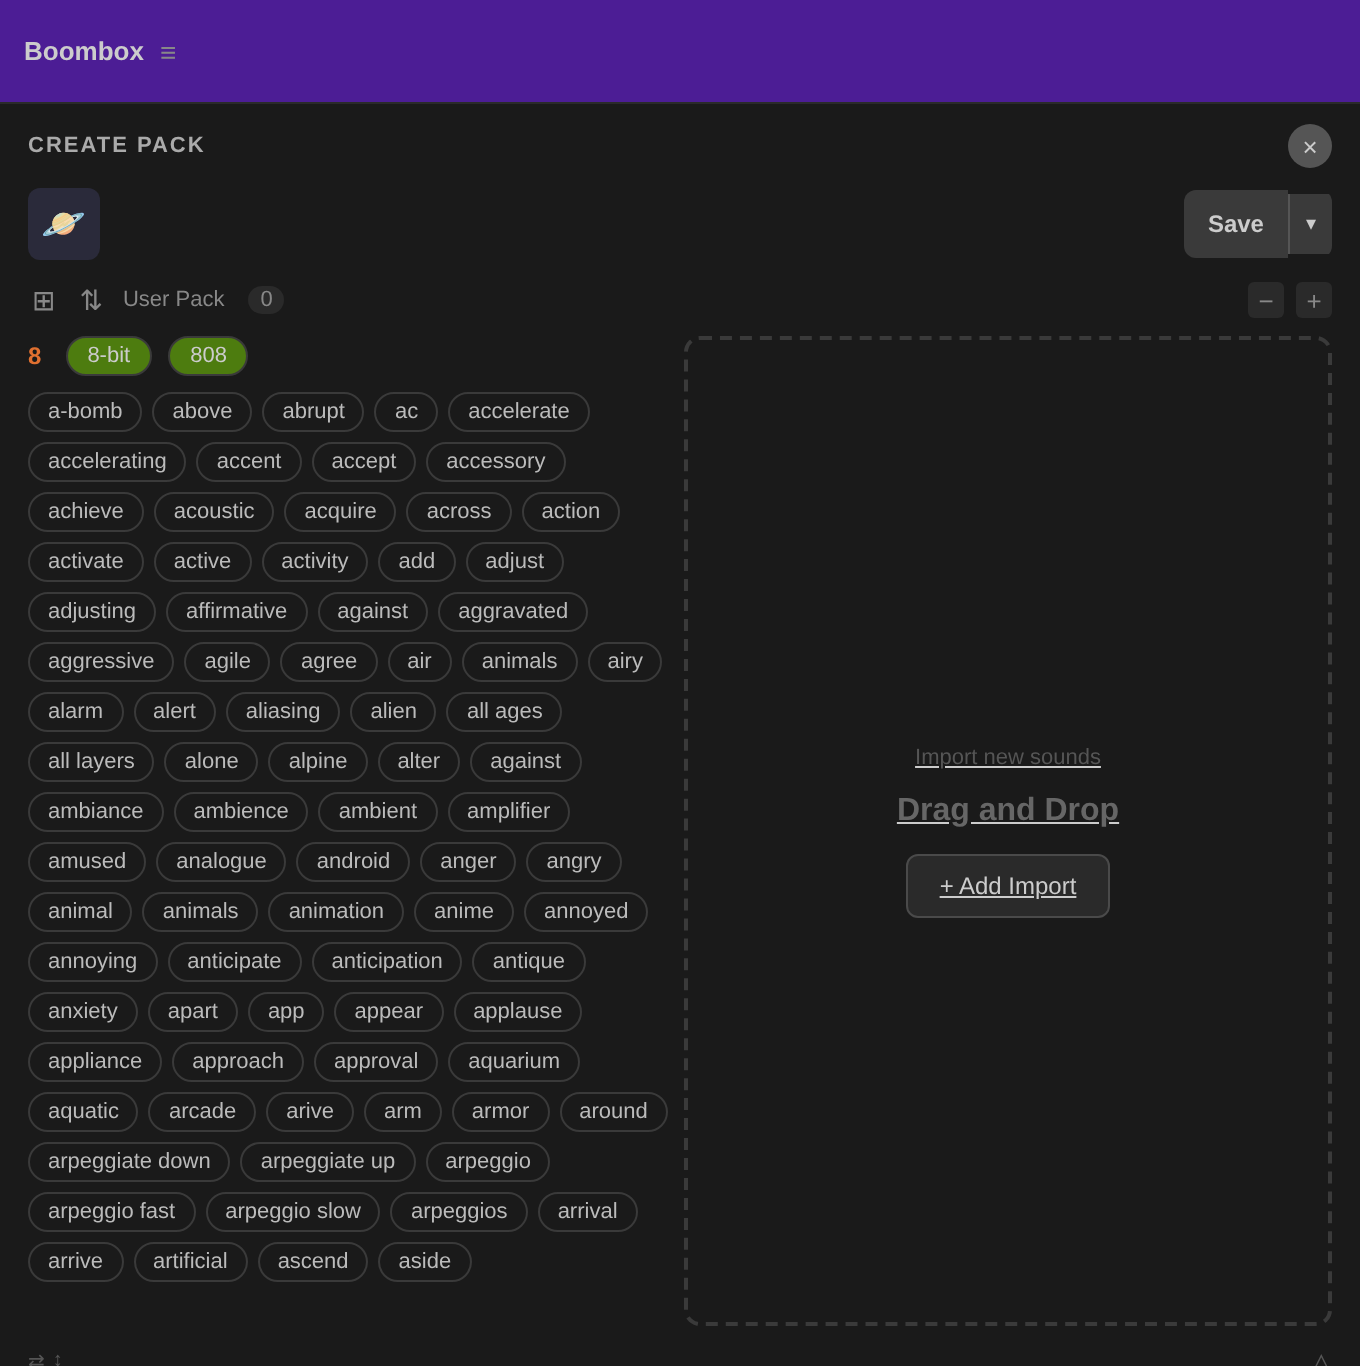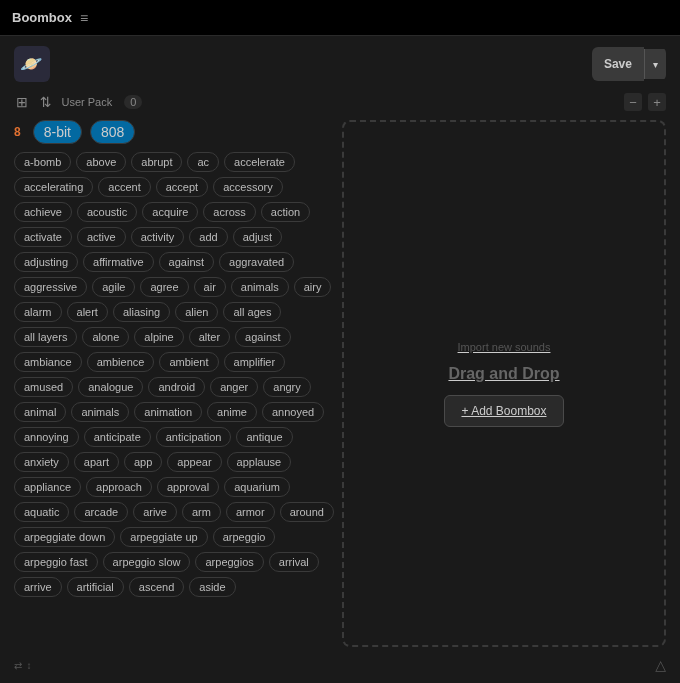--- a/index.html
+++ b/index.html
@@ -10,22 +10,22 @@
       width: 680px;
       height: 683px;
       overflow: hidden;
     }
 
     
     .topbar {
       display: flex;
       align-items: center;
       padding: 8px 12px;
-      background: #000000;
-      height: 36px;
+      background: #4c1d95;
+      height: 52px;
       border-bottom: 1px solid #2a2a2a;
     }
     .topbar-title {
       font-size: 13px;
       font-weight: 600;
       color: #ccc;
       margin-right: 8px;
     }
     .topbar-menu {
       font-size: 14px;
@@ -191,25 +191,25 @@
     }
 
     
     .filter-tabs {
       display: flex;
       gap: 8px;
       margin-bottom: 8px;
       align-items: center;
     }
     .filter-tab {
-      background: #0369a1;
+      background: #4d7c0f;
       border: 1px solid #3a3a3a;
       border-radius: 12px;
       color: #ccc;
-      font-size: 14px;
+      font-size: 11px;
       padding: 3px 10px;
       cursor: pointer;
     }
     .page-num {
       font-size: 12px;
       color: #e07030;
       font-weight: 700;
       margin-right: 4px;
     }
 
@@ -294,20 +294,24 @@
 </head>
 <body>
 
 <div class="topbar">
   <span class="topbar-title">Boombox</span>
   <span class="topbar-menu">≡</span>
 </div>
 
 <div class="main-container">
 
+  <div class="create-pack-header">
+    <span class="create-pack-title">CREATE PACK</span>
+    <button class="close-btn">×</button>
+  </div>
 
   <div class="pack-name-row">
     <div class="pack-avatar">
       <span>🪐</span>
     </div>
     <input class="pack-name-input" type="text" style="">
     <div class="save-btn-group">
       <button class="save-btn">Save</button>
       <button class="save-dropdown-btn">▾</button>
     </div>
@@ -419,21 +423,21 @@
           <button class="tag">arrive</button>
           <button class="tag">artificial</button>
           <button class="tag">ascend</button>
           <button class="tag">aside</button>
         </div>
     </div>
 
     <div class="right-panel">
       <span class="drop-hint">Import new sounds</span>
       <span class="drop-title">Drag and Drop</span>
-      <button class="add-sounds-btn">+ Add Boombox</button>
+      <button class="add-sounds-btn">+ Add Import</button>
     </div>
 
   </div>
 
   <div class="bottom-bar">
     <div class="bottom-icons">
       <span>⇄</span>
       <span>↕</span>
     </div>
     <span class="triangle-icon">△</span>

